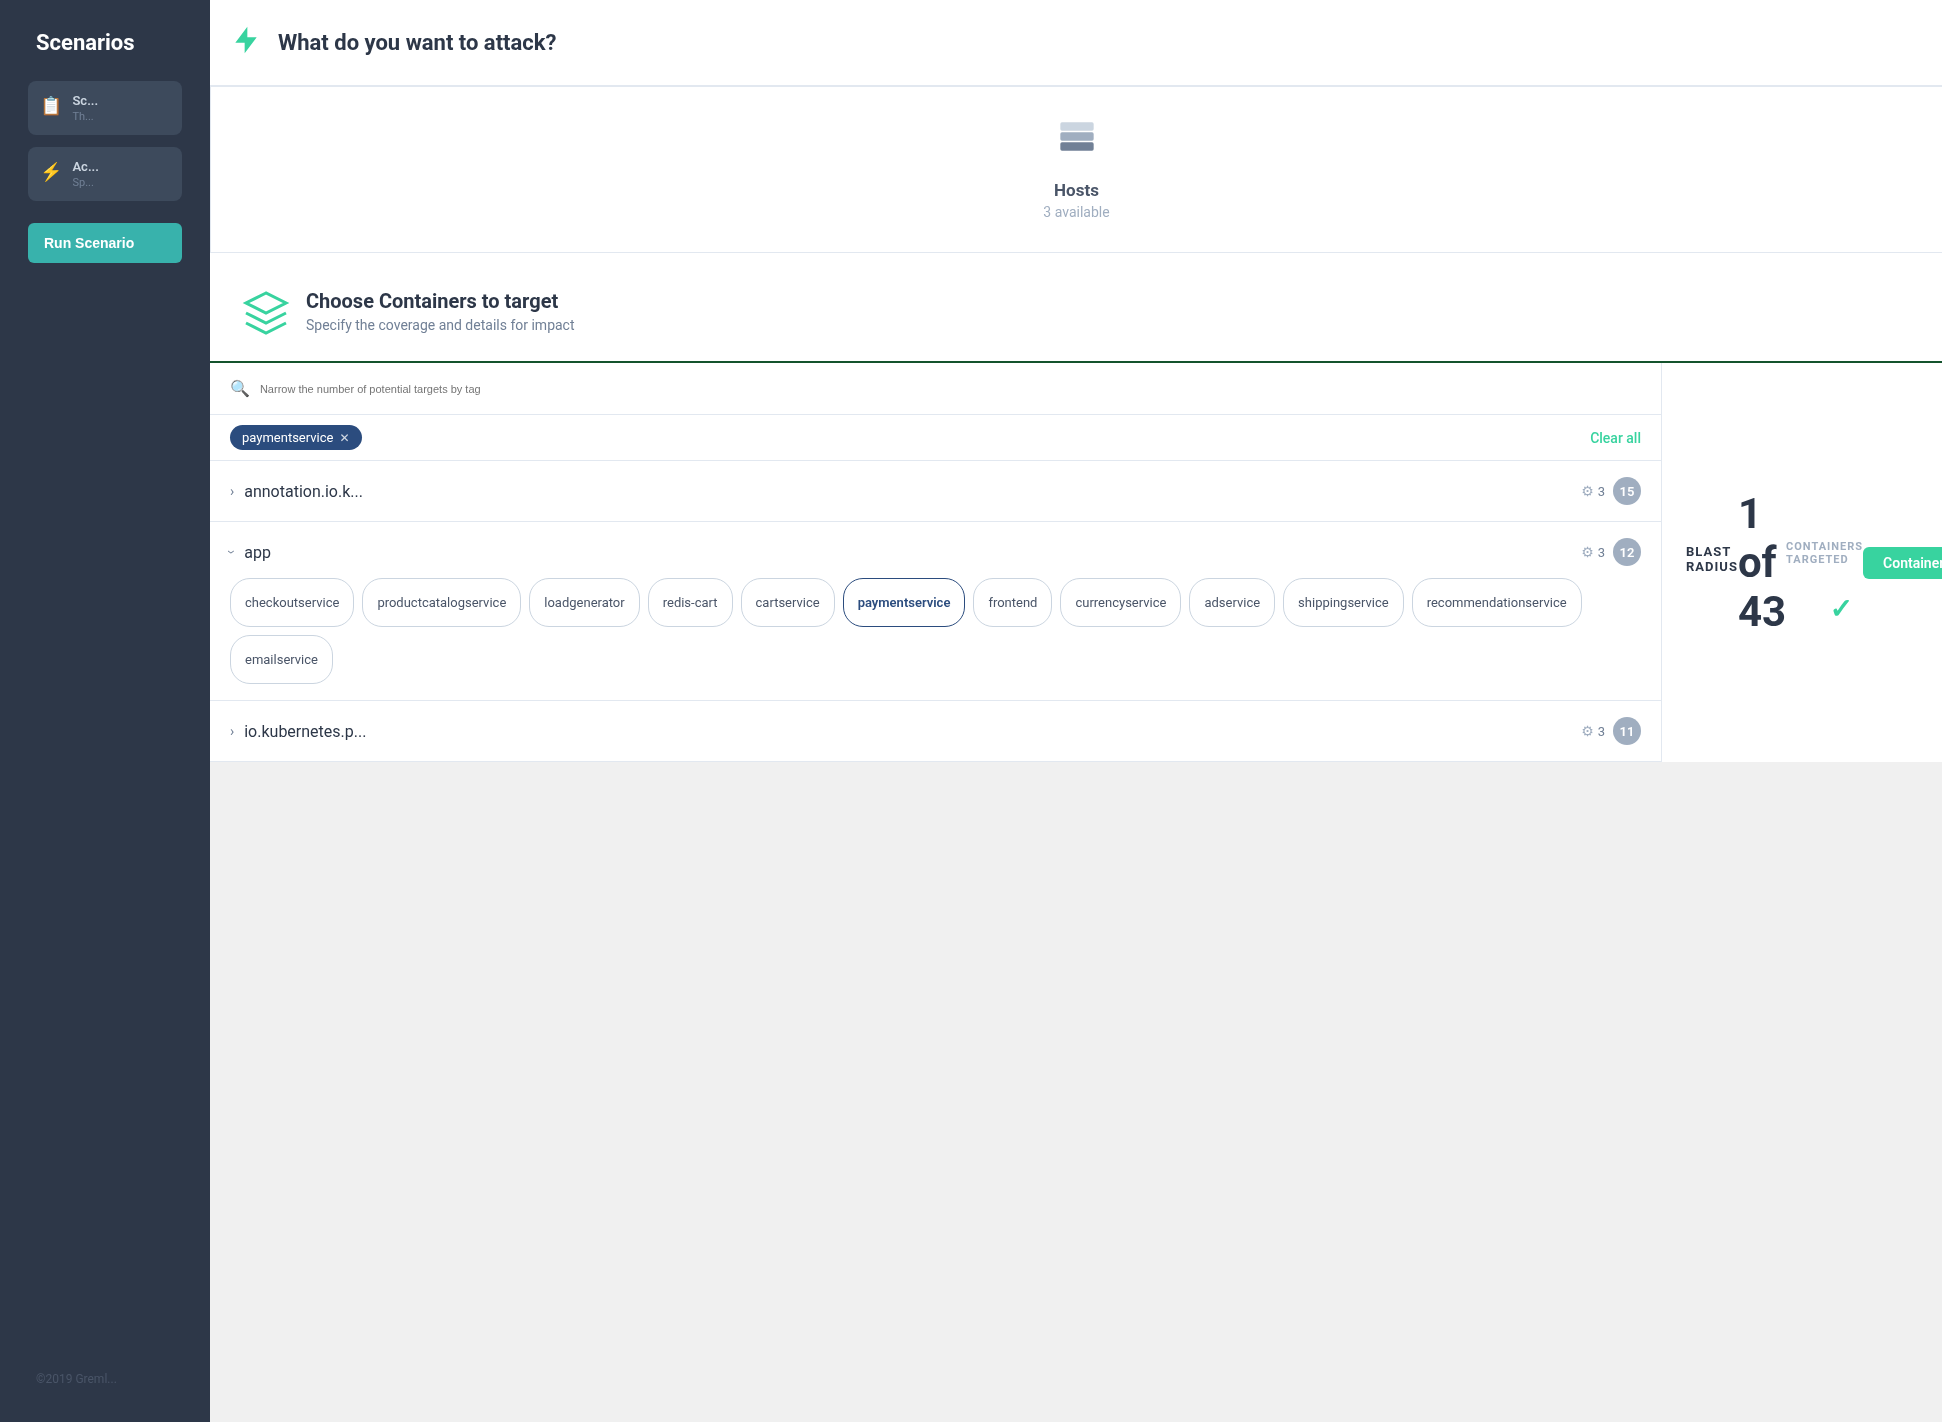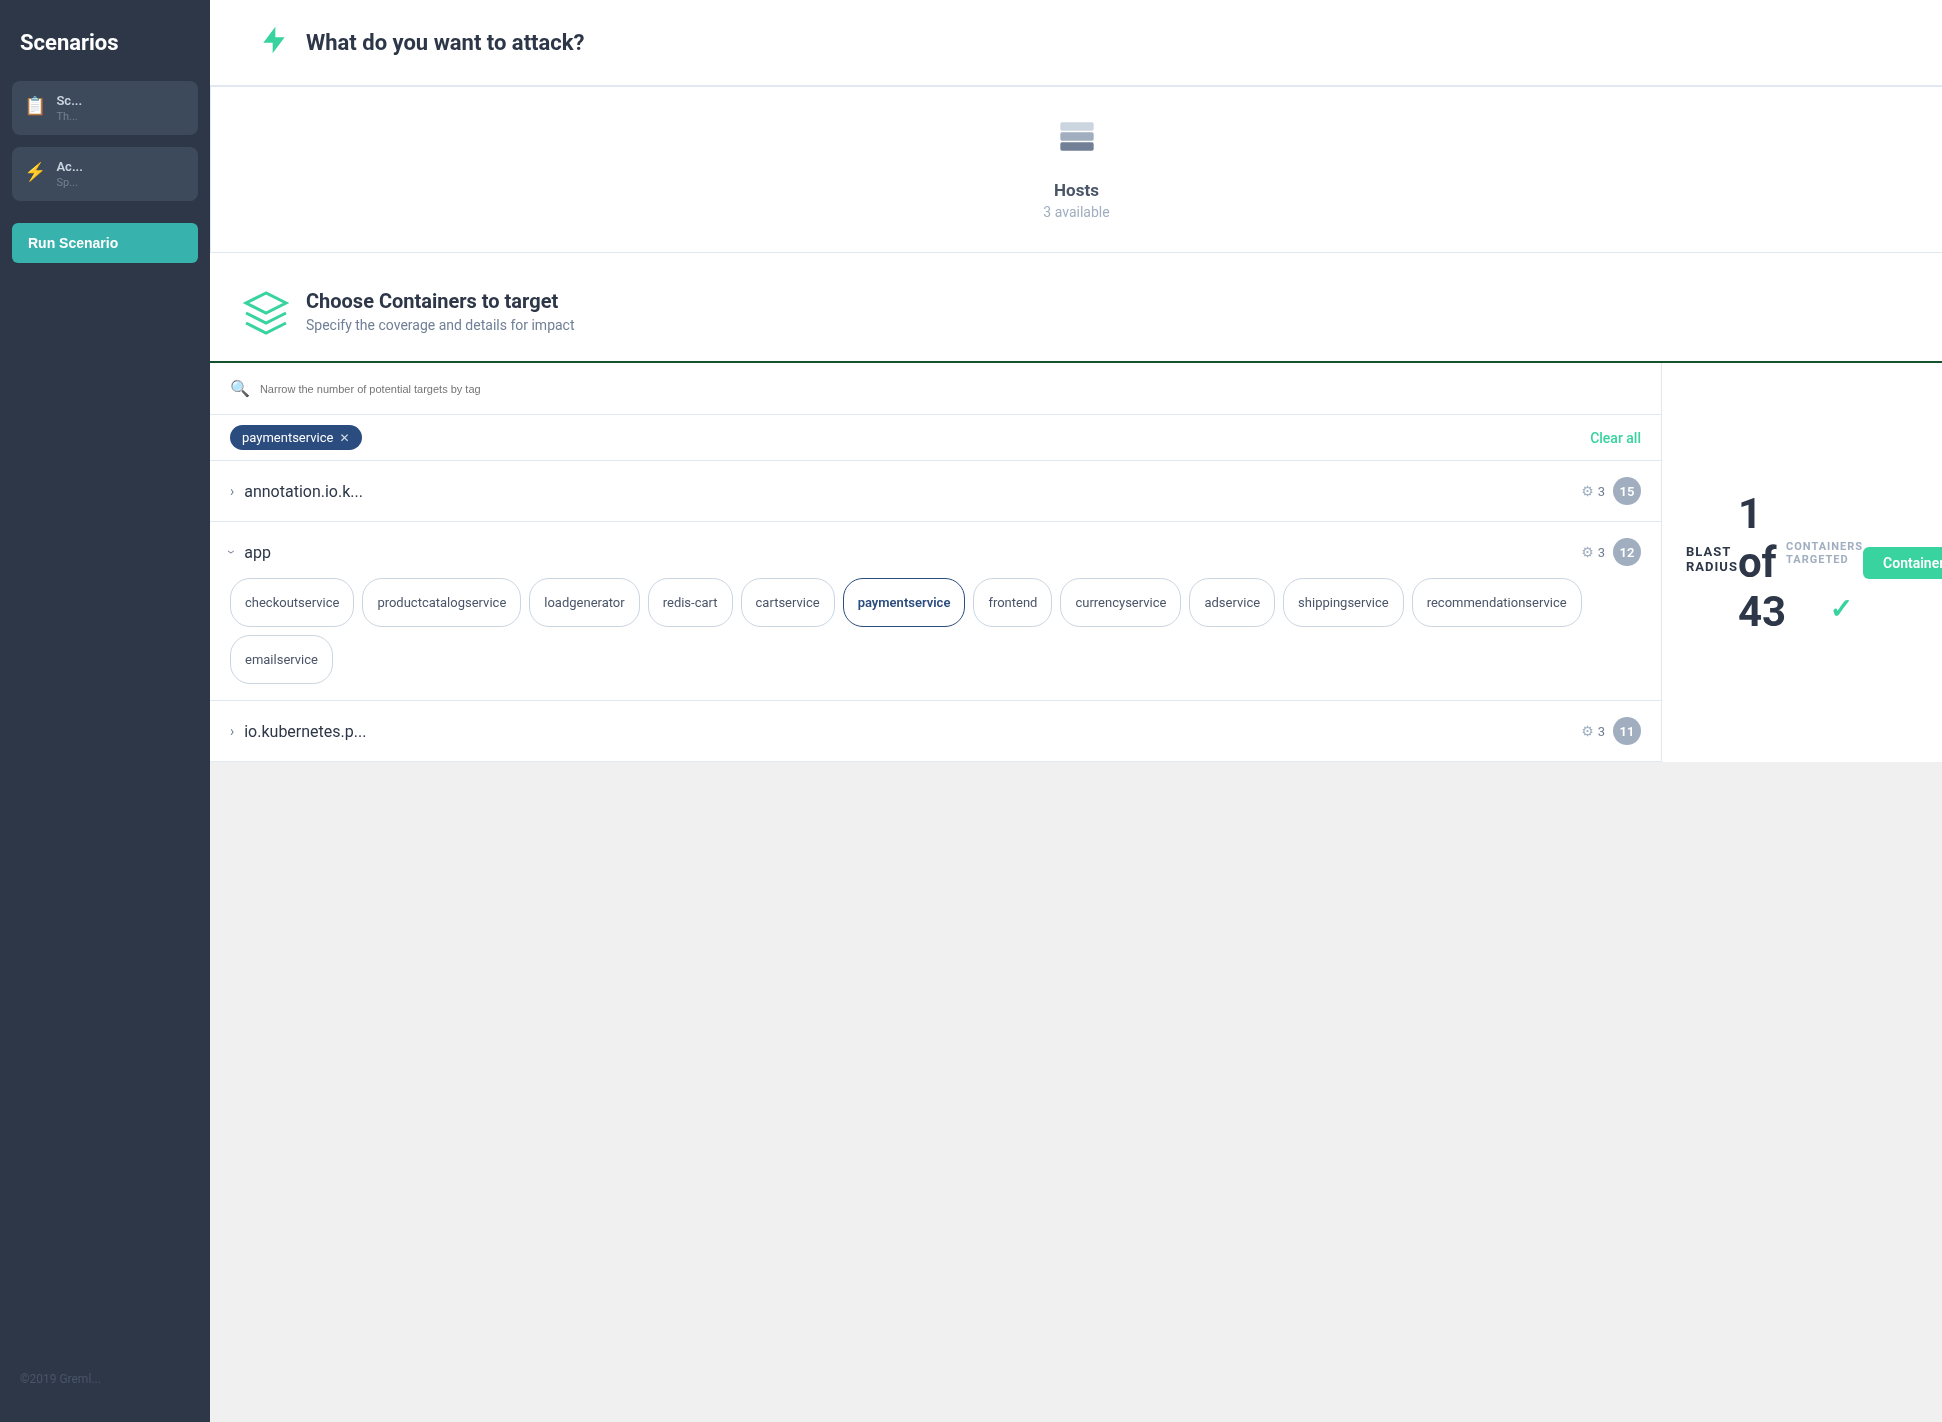--- a/index.html
+++ b/index.html
@@ -8,21 +8,21 @@
       background: #e8e8e8;
       display: flex;
       min-height: 100vh;
     }
 
     
     .sidebar {
       width: 210px;
       background: #2d3748;
       flex-shrink: 0;
-      padding: 20px 0;
+      padding: 20px 16px;
       display: flex;
       flex-direction: column;
     }
     .sidebar-title {
       color: #fff;
       font-size: 22px;
       font-weight: 700;
       padding: 10px 20px 20px;
     }
     .sidebar-card {
@@ -73,21 +73,21 @@
     
     .main {
       flex: 1;
       padding: 0;
       background: #f0f0f0;
     }
 
     
     .section-header {
       background: #fff;
-      padding: 24px 48px;
+      padding: 24px 20px;
       display: flex;
       align-items: center;
       gap: 16px;
       border-bottom: 1px solid #e2e8f0;
     }
     .section-header-title {
       font-size: 22px;
       font-weight: 700;
       color: #2d3748;
     }

